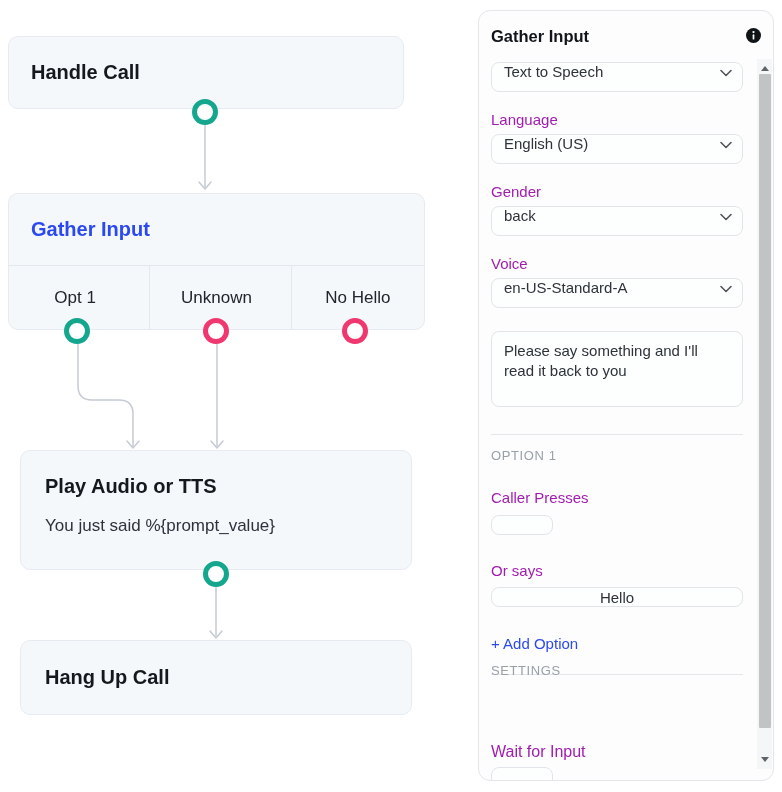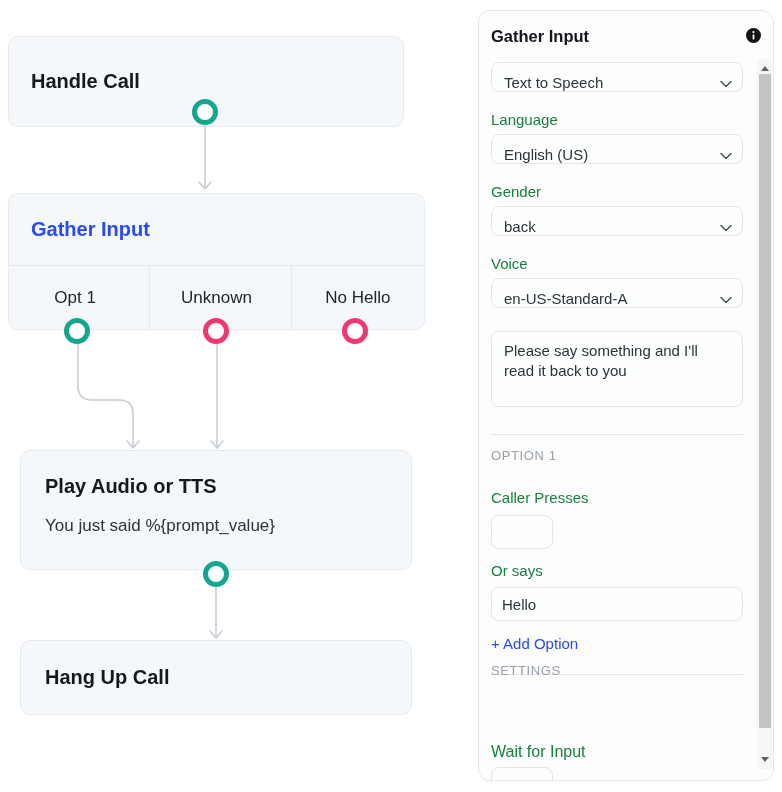--- a/index.html
+++ b/index.html
@@ -6,21 +6,21 @@
   body { font-family: "Liberation Sans", sans-serif; background: #ffffff; }
   .app { position: relative; width: 782px; height: 792px; background: #fff; overflow: hidden; }
 
   
   .canvas { position: absolute; left: 0; top: 0; width: 470px; height: 792px; background: #fff; }
   .node { position: absolute; background: #f5f8fb; border: 1px solid #e7ebf1; border-radius: 10px; }
   .node-title { font-size: 20px; font-weight: bold; color: #15181d; }
   .node-title.blue { color: #2b49f0; }
   .node-body-text { font-size: 17px; color: #2d333c; }
 
-  .node-handle { left: 8px; top: 36px; width: 396px; height: 91px; display: flex; align-items: center; padding-left: 22px; }
+  .node-handle { left: 8px; top: 36px; width: 396px; height: 73px; display: flex; align-items: center; padding-left: 22px; }
   .node-gather { left: 8px; top: 193px; width: 417px; height: 137px; }
   .gather-title-row { height: 72px; display: flex; align-items: center; padding-left: 22px; border-bottom: 1px solid #e3e8ee; }
   .gather-options { display: flex; height: 64px; gap: 8px; }
   .opt-cell { flex: 1 1 0; display: flex; align-items: center; justify-content: center; font-size: 17px; color: #21262e; }
   .opt-cell + .opt-cell { border-left: 1px solid #e3e8ee; }
   .node-play { left: 20px; top: 450px; width: 392px; height: 120px; padding: 24px 0 15px 24px; }
   .node-play .node-title { margin-bottom: 18px; }
   .node-hang { left: 20px; top: 640px; width: 392px; height: 75px; display: flex; align-items: center; padding-left: 24px; }
 
   svg.edges { position: absolute; left: 0; top: 0; width: 470px; height: 792px; pointer-events: none; }
@@ -29,31 +29,31 @@
   .port.pink { border: 5px solid #ef386f; }
 
   
   .panel { position: absolute; left: 478px; top: 10px; width: 296px; height: 771px; background: #fdfdfe;
            border: 1px solid #e4e6ea; border-radius: 12px; overflow: hidden; }
   .panel-inner { position: relative; width: 100%; height: 100%; }
   .panel-title { position: absolute; left: 12px; top: 16px; font-size: 16.5px; font-weight: bold; color: #121519; }
   .info-icon { position: absolute; left: 267px; top: 17px; width: 15px; height: 15px; cursor: pointer; }
 
   .sel { position: absolute; left: 12px; width: 252px; height: 30px; background: #fdfefe; border: 1px solid #e1e5ea;
-         border-radius: 8px; display: flex; align-items: flex-end; justify-content: space-between;
+         border-radius: 8px; display: flex; align-items: flex-start; justify-content: space-between;
          padding: 0 10px 0 12px; font-size: 15px; color: #2d3339; cursor: pointer; }
-  .lbl { position: absolute; left: 12px; font-size: 15px; color: #15803d; }
+  .lbl { position: absolute; left: 12px; font-size: 15px; color: #a21caf; }
   .lbl.big { font-size: 16px; }
   .ta { position: absolute; left: 12px; top: 320px; width: 252px; height: 76px; background: #fdfefe;
         border: 1px solid #e1e5ea; border-radius: 8px; padding: 9px 12px; font-family: "Liberation Sans", sans-serif;
         font-size: 15px; line-height: 1.35; color: #2d3339; resize: none; }
   .divider { position: absolute; left: 12px; width: 252px; height: 1px; background: #e3e6ea; }
   .section-lbl { position: absolute; left: 12px; font-size: 13px; letter-spacing: 0.6px; color: #98a0a8; }
-  .inp { position: absolute; left: 12px; height: 34px; background: #fdfefe; border: 1px solid #e1e5ea;
-         border-radius: 8px; padding: 0 10px; font-family: "Liberation Sans", sans-serif; font-size: 15px; color: #2d3339; }
+  .inp { position: absolute; left: 12px; height: 20px; background: #fdfefe; border: 1px solid #e1e5ea;
+         border-radius: 8px; padding: 0 10px; font-family: "Liberation Sans", sans-serif; font-size: 15px; color: #2d3339; text-align: center; }
   .inp.small { width: 62px; }
   .inp.wide { width: 252px; }
   .add-option { position: absolute; left: 12px; font-size: 15px; color: #2b49f0; cursor: pointer; text-decoration: none; }
 
   
   .scrollbar { position: absolute; left: 278px; top: 48px; width: 15px; height: 710px; background: #f5f6f7; }
   .sb-thumb { position: absolute; left: 1.5px; top: 15px; width: 12px; height: 654px; background: #c1c3c5; border-radius: 1px; }
   .sb-arrow { position: absolute; left: 3.5px; width: 0; height: 0; border-left: 4px solid transparent; border-right: 4px solid transparent; }
   .sb-arrow.up { top: 7px; border-bottom: 5px solid #5f6368; }
   .sb-arrow.down { bottom: 7px; border-top: 5px solid #5f6368; }

